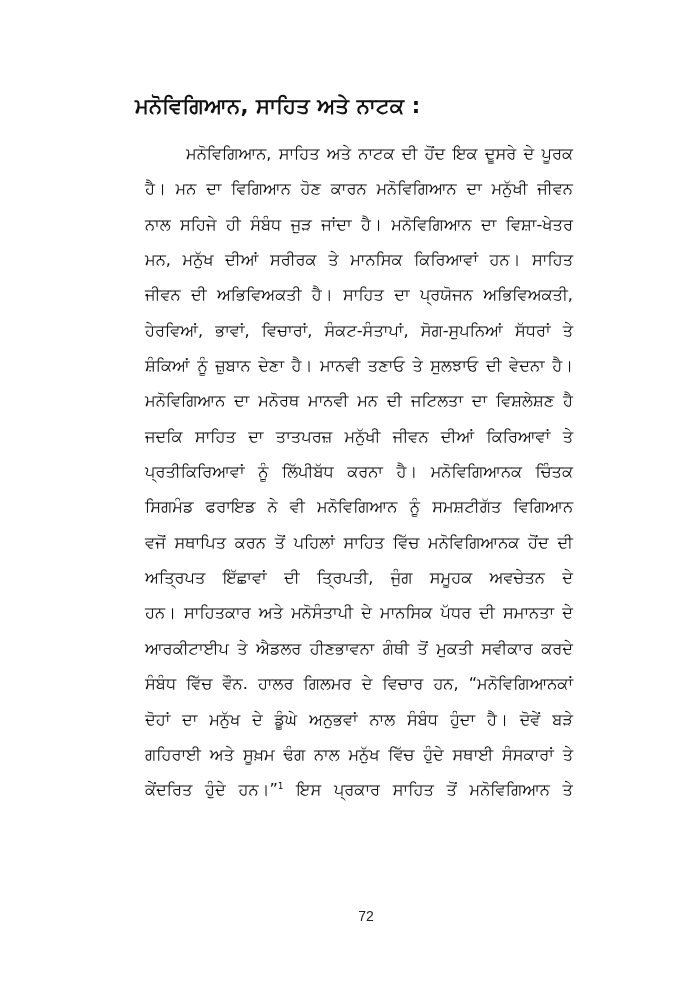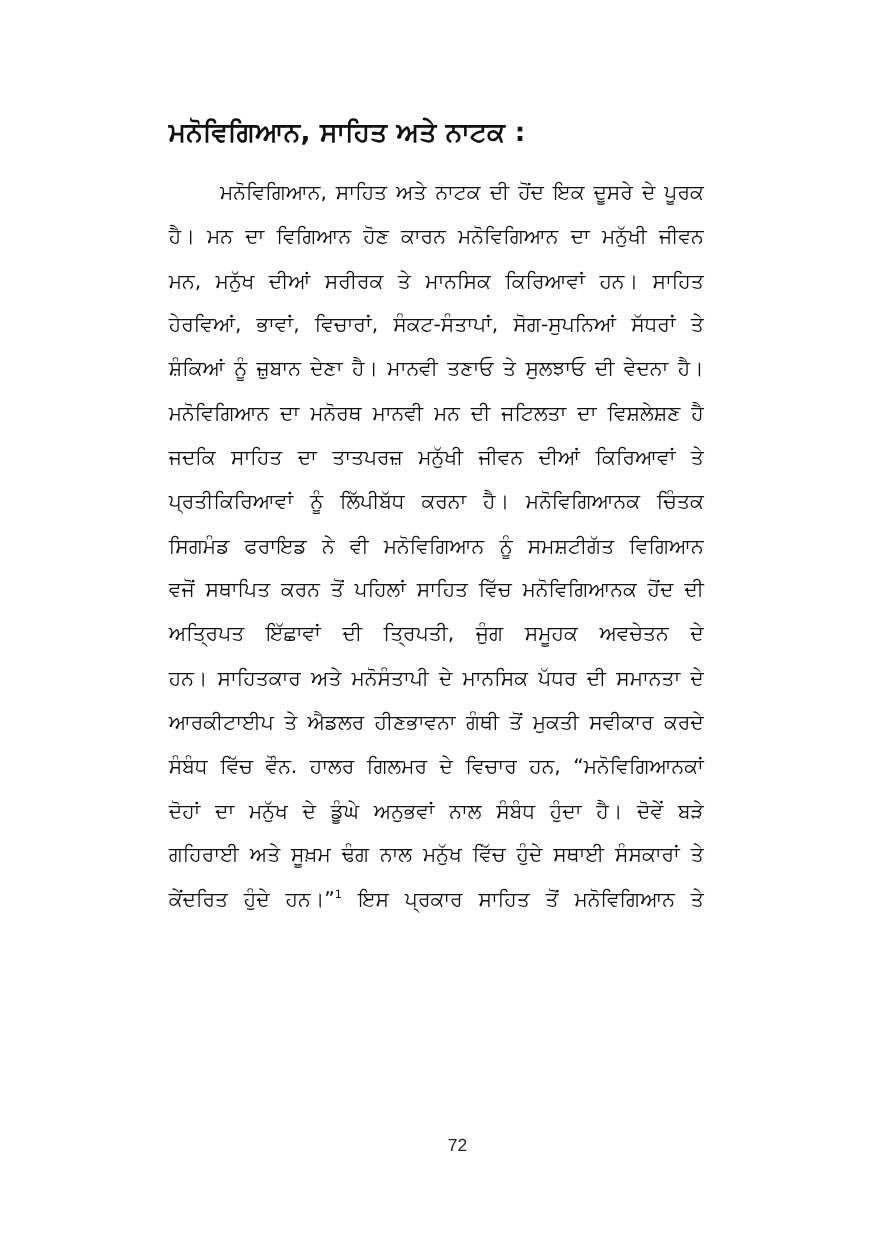--- a/index.html
+++ b/index.html
@@ -27,21 +27,21 @@
       left: 135px;
       top: 94px;
       font-size: 21px;
       font-weight: bold;
       letter-spacing: 0.2px;
       white-space: nowrap;
       margin: 0;
     }
     .body-text {
       position: absolute;
-      left: 135px;
+      left: 145px;
       top: 136px;
       width: 428px;
       margin: 0;
     }
     .line {
       height: 35.35px;
       line-height: 35.35px;
       font-size: 16.2px;
       white-space: nowrap;
       text-align: justify;
@@ -70,21 +70,23 @@
 </head>
 <body>
 
 <div class="page">
 
   <h2 class="heading">ਮਨੋਵਿਗਿਆਨ, ਸਾਹਿਤ ਅਤੇ ਨਾਟਕ :</h2>
 
   <div class="body-text">
     <div class="line indent">ਮਨੋਵਿਗਿਆਨ, ਸਾਹਿਤ ਅਤੇ ਨਾਟਕ ਦੀ ਹੋਂਦ ਇਕ ਦੂਸਰੇ ਦੇ ਪੂਰਕ</div>
     <div class="line">ਹੈ। ਮਨ ਦਾ ਵਿਗਿਆਨ ਹੋਣ ਕਾਰਨ ਮਨੋਵਿਗਿਆਨ ਦਾ ਮਨੁੱਖੀ ਜੀਵਨ</div>
+    <div class="line">ਨਾਲ ਸਹਿਜੇ ਹੀ ਸੰਬੰਧ ਜੁੜ ਜਾਂਦਾ ਹੈ। ਮਨੋਵਿਗਿਆਨ ਦਾ ਵਿਸ਼ਾ-ਖੇਤਰ</div>
     <div class="line">ਮਨ, ਮਨੁੱਖ ਦੀਆਂ ਸਰੀਰਕ ਤੇ ਮਾਨਸਿਕ ਕਿਰਿਆਵਾਂ ਹਨ। ਸਾਹਿਤ</div>
+    <div class="line">ਜੀਵਨ ਦੀ ਅਭਿਵਿਅਕਤੀ ਹੈ। ਸਾਹਿਤ ਦਾ ਪ੍ਰਯੋਜਨ ਅਭਿਵਿਅਕਤੀ,</div>
     <div class="line">ਹੇਰਵਿਆਂ, ਭਾਵਾਂ, ਵਿਚਾਰਾਂ, ਸੰਕਟ-ਸੰਤਾਪਾਂ, ਸੋਗ-ਸੁਪਨਿਆਂ ਸੱਧਰਾਂ ਤੇ</div>
     <div class="line">ਸ਼ੰਕਿਆਂ ਨੂੰ ਜ਼ੁਬਾਨ ਦੇਣਾ ਹੈ। ਮਾਨਵੀ ਤਣਾਓ ਤੇ ਸੁਲਝਾਓ ਦੀ ਵੇਦਨਾ ਹੈ।</div>
     <div class="line">ਮਨੋਵਿਗਿਆਨ ਦਾ ਮਨੋਰਥ ਮਾਨਵੀ ਮਨ ਦੀ ਜਟਿਲਤਾ ਦਾ ਵਿਸ਼ਲੇਸ਼ਣ ਹੈ</div>
     <div class="line">ਜਦਕਿ ਸਾਹਿਤ ਦਾ ਤਾਤਪਰਜ਼ ਮਨੁੱਖੀ ਜੀਵਨ ਦੀਆਂ ਕਿਰਿਆਵਾਂ ਤੇ</div>
     <div class="line">ਪ੍ਰਤੀਕਿਰਿਆਵਾਂ ਨੂੰ ਲਿੱਪੀਬੱਧ ਕਰਨਾ ਹੈ। ਮਨੋਵਿਗਿਆਨਕ ਚਿੰਤਕ</div>
     <div class="line">ਸਿਗਮੰਡ ਫਰਾਇਡ ਨੇ ਵੀ ਮਨੋਵਿਗਿਆਨ ਨੂੰ ਸਮਸ਼ਟੀਗੱਤ ਵਿਗਿਆਨ</div>
     <div class="line">ਵਜੋਂ ਸਥਾਪਿਤ ਕਰਨ ਤੋਂ ਪਹਿਲਾਂ ਸਾਹਿਤ ਵਿੱਚ ਮਨੋਵਿਗਿਆਨਕ ਹੋਂਦ ਦੀ</div>
     <div class="line">ਅਤ੍ਰਿਪਤ ਇੱਛਾਵਾਂ ਦੀ ਤ੍ਰਿਪਤੀ, ਜੁੰਗ ਸਮੂਹਕ ਅਵਚੇਤਨ ਦੇ</div>
     <div class="line">ਹਨ। ਸਾਹਿਤਕਾਰ ਅਤੇ ਮਨੋਸੰਤਾਪੀ ਦੇ ਮਾਨਸਿਕ ਪੱਧਰ ਦੀ ਸਮਾਨਤਾ ਦੇ</div>
     <div class="line">ਆਰਕੀਟਾਈਪ ਤੇ ਐਡਲਰ ਹੀਣਭਾਵਨਾ ਗੰਥੀ ਤੋਂ ਮੁਕਤੀ ਸਵੀਕਾਰ ਕਰਦੇ</div>

